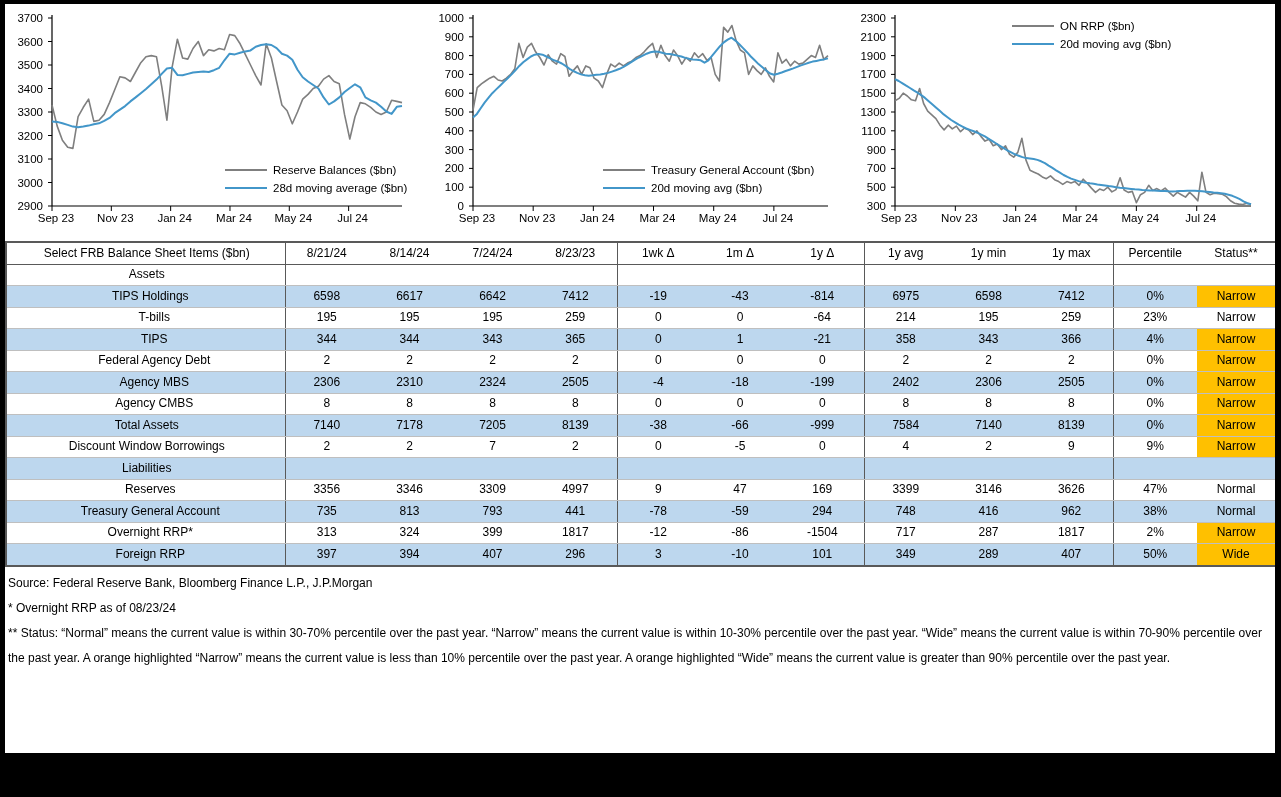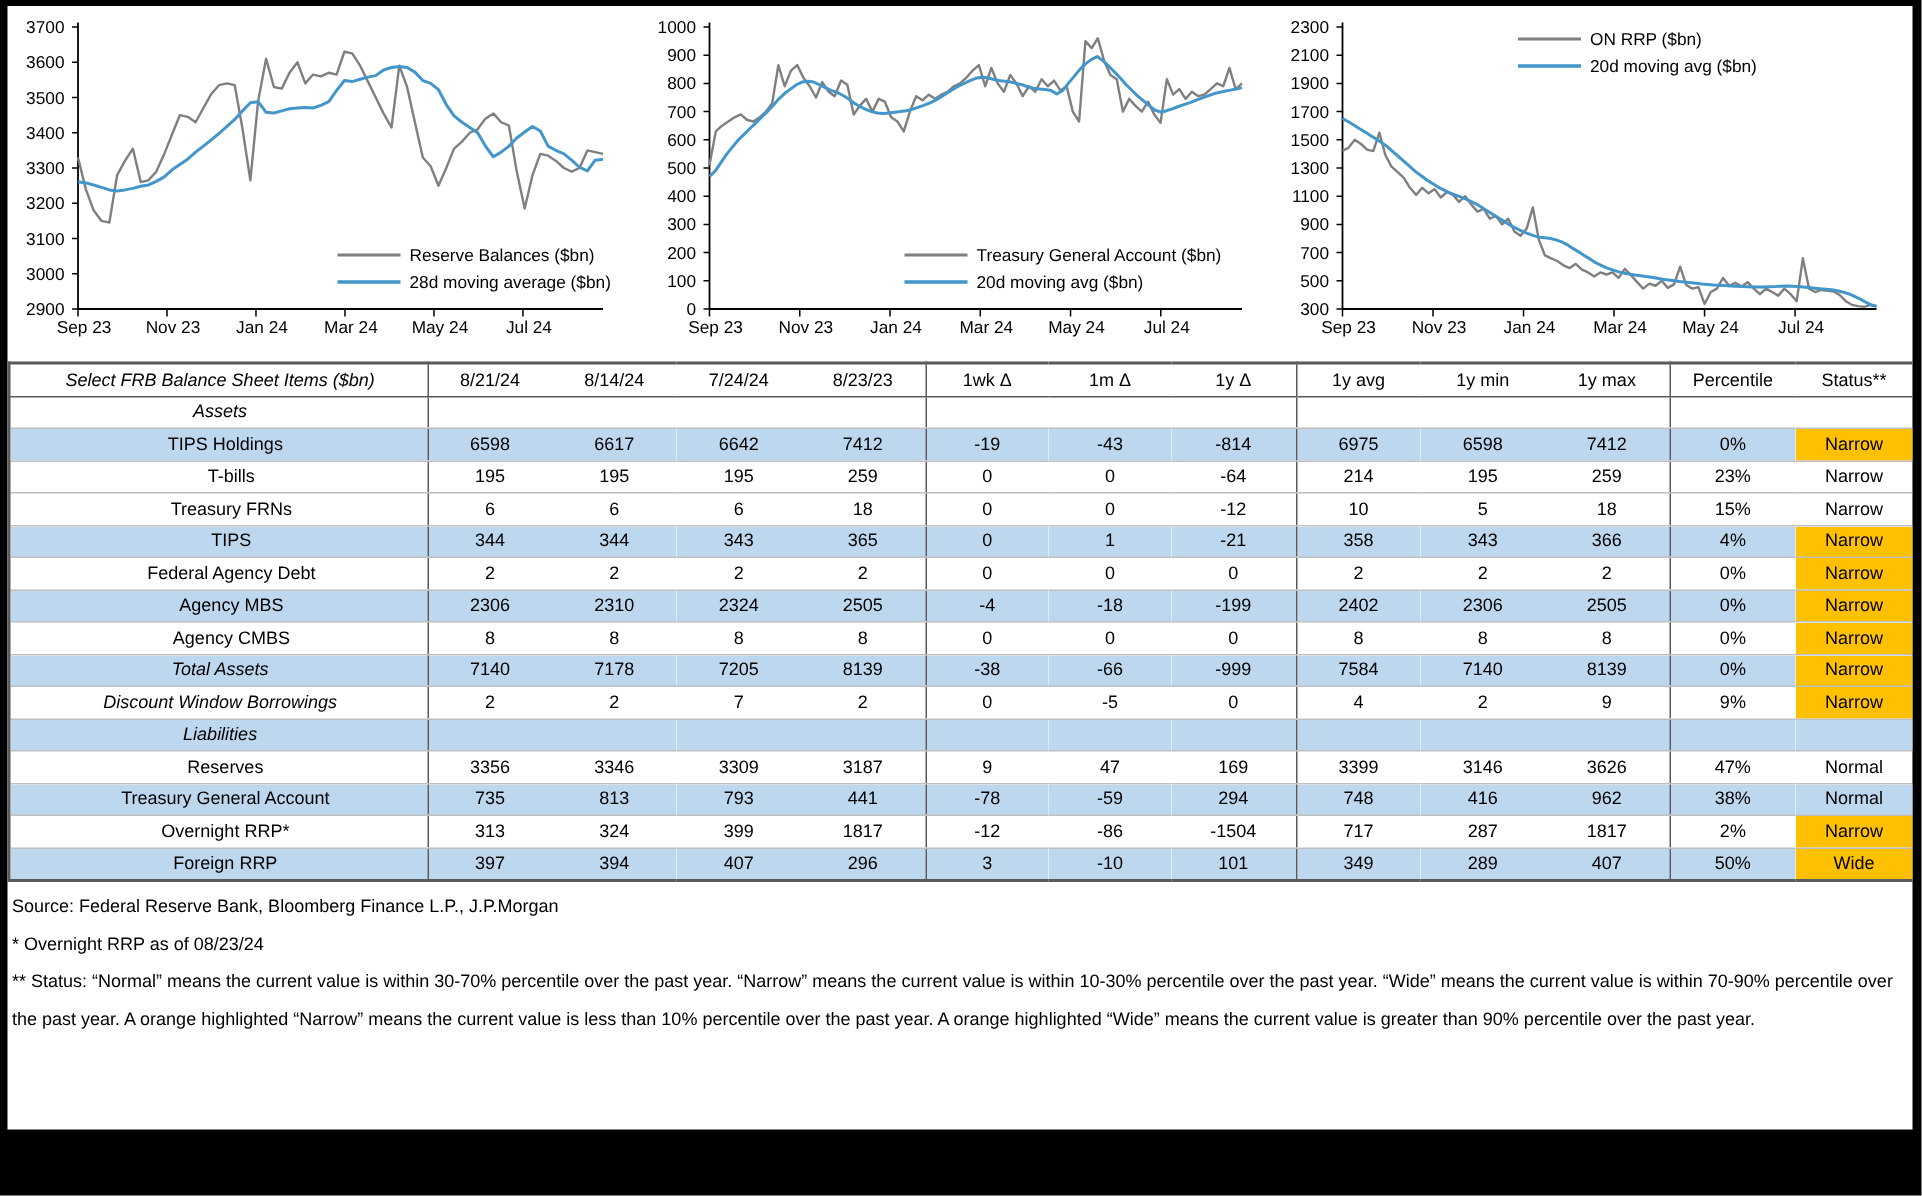--- a/index.html
+++ b/index.html
@@ -23,21 +23,21 @@
     font-size:12px;margin-top:3px;
   }
   table.bs th,table.bs td{
     height:20.5px;padding:0 3px;font-weight:normal;overflow:hidden;
     white-space:nowrap;border-bottom:1px solid #BFBFBF;text-align:center;
     line-height:13px;
   }
   table.bs{border:2px solid #595959;}
   table.bs thead th{border-bottom:1.5px solid #595959;}
   td.lbl,th.lbl{text-align:left;}
-  .ind0{padding-left:5px !important;font-style:italic;}
+  .ind0{padding-left:5px !important;}
   .ind1{padding-left:12px !important;}
   .ind2{padding-left:20px !important;}
   .gs{border-left:1.5px solid #595959 !important;}
   tr.shade td{background:#BDD7EE;}
   td.section{font-weight:bold;}
   td.hl{background:#FFC000 !important;border-bottom-color:#FFC000;}
   
   .footnotes{font-size:12px;line-height:25px;padding:4px 3px 0 3px;}
   .footnotes div{margin:0;}
 </style>
@@ -255,35 +255,20 @@
           <td>259</td>
           <td class="gs">0</td>
           <td>0</td>
           <td>-64</td>
           <td class="gs">214</td>
           <td>195</td>
           <td>259</td>
           <td class="gs">23%</td>
           <td>Narrow</td>
         </tr>
-        <tr>
-          <td class="lbl ind2">Treasury FRNs</td>
-          <td class="gs">6</td>
-          <td>6</td>
-          <td>6</td>
-          <td>18</td>
-          <td class="gs">0</td>
-          <td>0</td>
-          <td>-12</td>
-          <td class="gs">10</td>
-          <td>5</td>
-          <td>18</td>
-          <td class="gs">15%</td>
-          <td>Narrow</td>
-        </tr>
         <tr class="shade">
           <td class="lbl ind2">TIPS</td>
           <td class="gs">344</td>
           <td>344</td>
           <td>343</td>
           <td>365</td>
           <td class="gs">0</td>
           <td>1</td>
           <td>-21</td>
           <td class="gs">358</td>
@@ -380,21 +365,21 @@
           <td></td>
           <td></td>
           <td class="gs"></td>
           <td></td>
         </tr>
         <tr>
           <td class="lbl ind1">Reserves</td>
           <td class="gs">3356</td>
           <td>3346</td>
           <td>3309</td>
-          <td>3187</td>
+          <td>4997</td>
           <td class="gs">9</td>
           <td>47</td>
           <td>169</td>
           <td class="gs">3399</td>
           <td>3146</td>
           <td>3626</td>
           <td class="gs">47%</td>
           <td>Normal</td>
         </tr>
         <tr class="shade">

